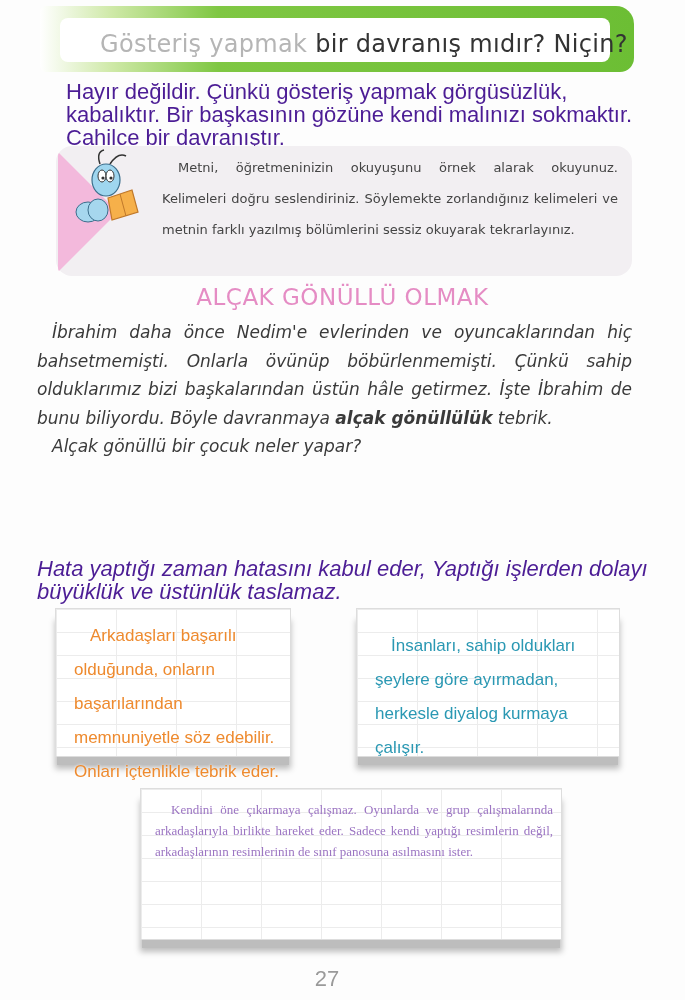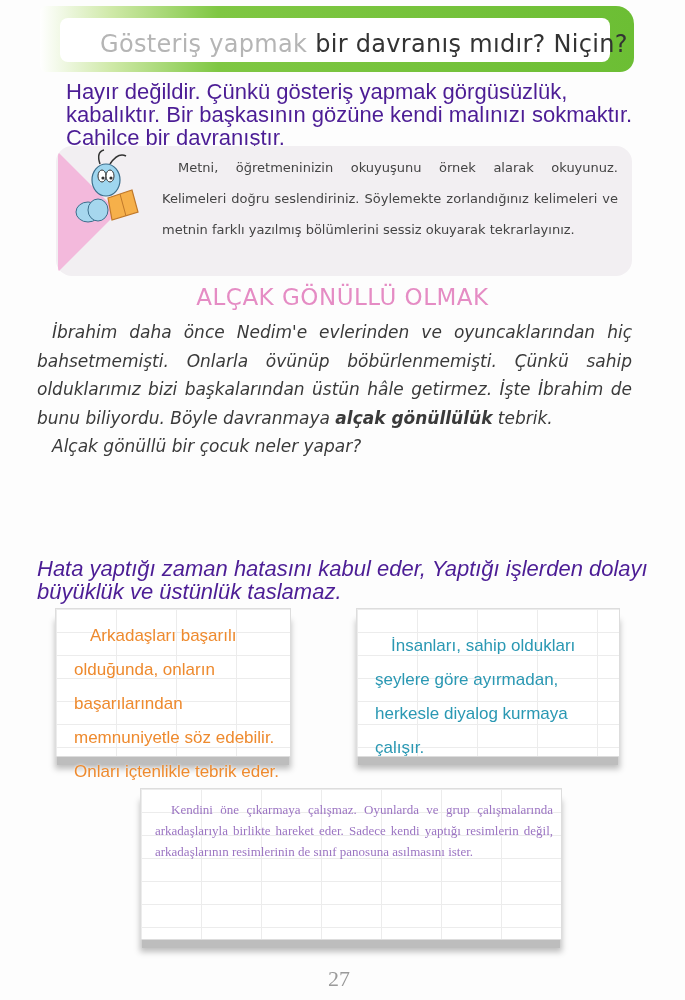--- a/index.html
+++ b/index.html
@@ -23,21 +23,21 @@
     background-image:linear-gradient(#ececec 1px,transparent 1px),linear-gradient(90deg,#ececec 1px,transparent 1px);
     background-size:100% 23px,60px 100%;}
   .card-text{position:absolute;font-family:"Liberation Sans",sans-serif;font-size:17px;line-height:34px;}
   .c1{left:55px;top:608px;width:234px;height:147px;}
   .c1 .card-text{left:18px;top:10px;width:210px;color:#ee8a2e;text-shadow:0 0 3px #fff;}
   .c2{left:356px;top:608px;width:262px;height:147px;}
   .c2 .card-text{left:18px;top:20px;width:236px;color:#2a98b3;}
   .c3{left:140px;top:788px;width:420px;height:150px;}
   .c3 .card-text{left:14px;top:10px;width:398px;color:#9b74c2;font-family:Liberation Serif, serif;font-size:13px;line-height:21px;text-align:justify;}
   .indent{display:inline-block;width:16px;}
-  .pagenum{position:absolute;left:0;width:654px;top:966px;text-align:center;font-size:22px;color:#9a9a9a;font-family:Liberation Serif, serif;padding-left:12px;}
+  .pagenum{position:absolute;left:0;width:654px;top:966px;text-align:center;font-size:22px;color:#9a9a9a;font-family:Liberation Sans, sans-serif;}
 </style>
 </head>
 <body>
 
 <div class="qbar"></div>
 <div class="qinner"></div>
 <div class="qtext">
   <span class="faded">Gösteriş yapmak</span>
   <span>bir davranış mıdır? Niçin?</span>
 </div>

